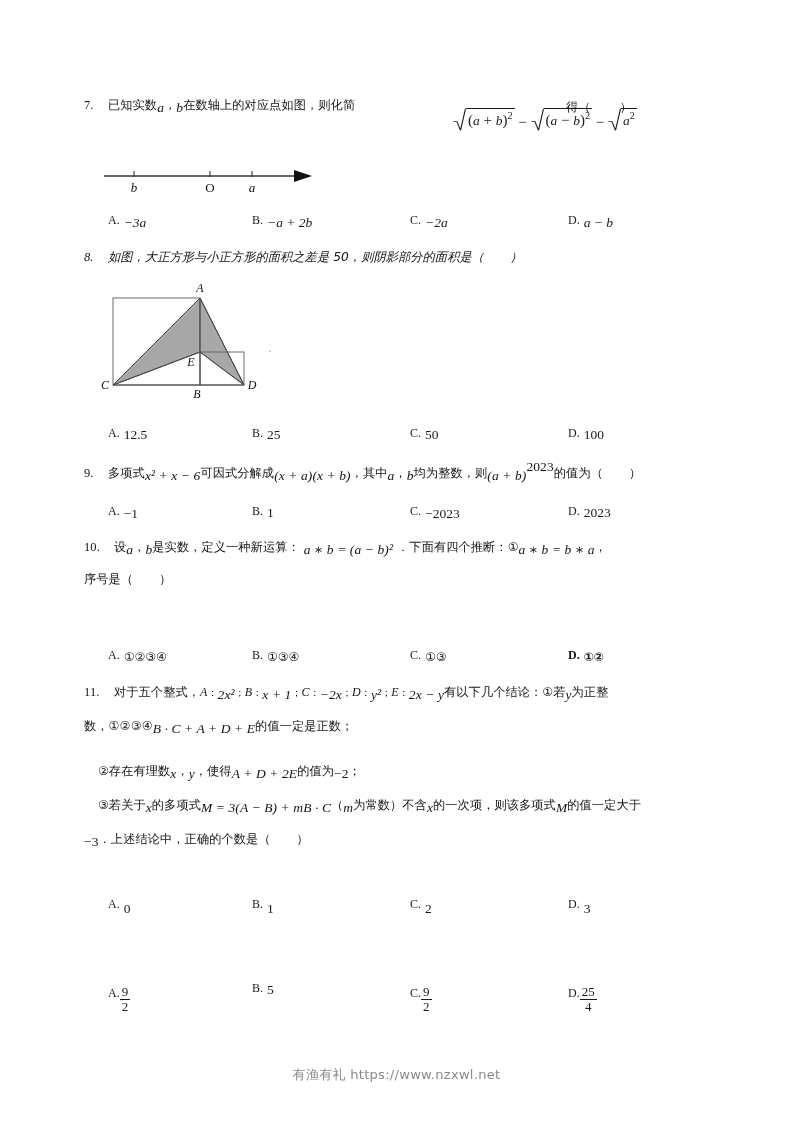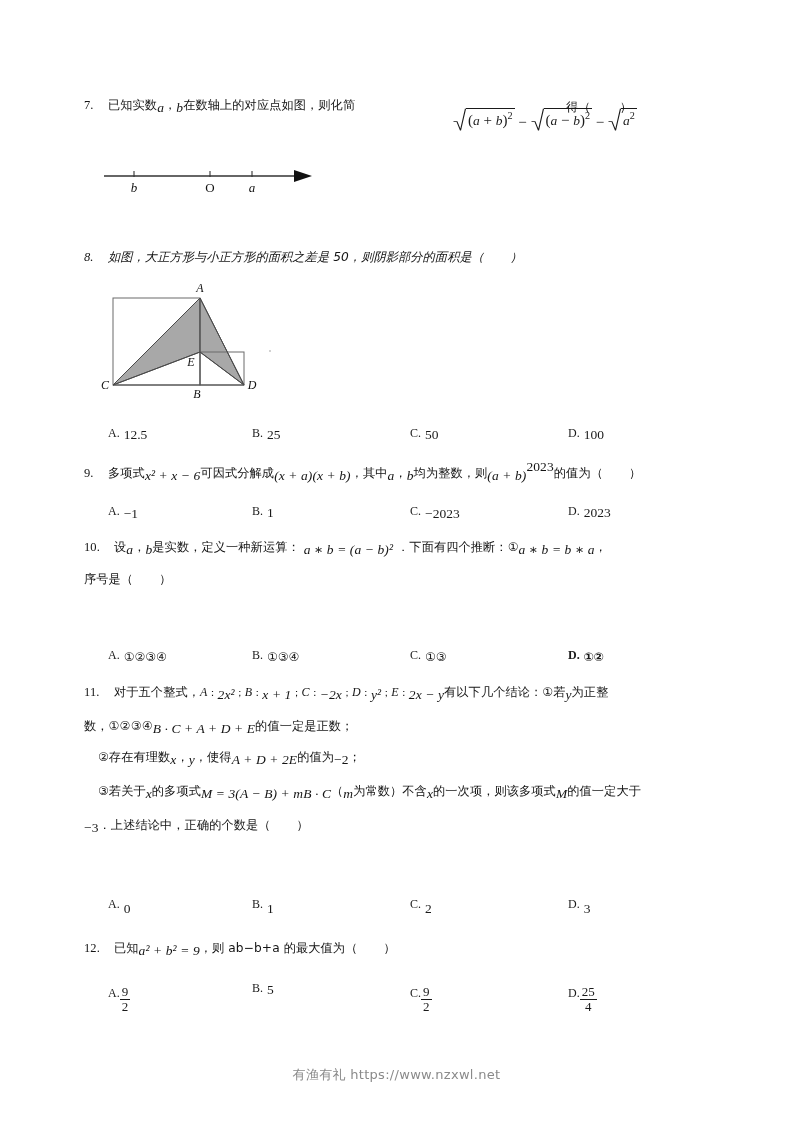--- a/index.html
+++ b/index.html
@@ -177,20 +177,34 @@
     <line x1="4" y1="18" x2="196" y2="18" stroke="#333" stroke-width="1.3"></line>
     <polygon points="194,12 212,18 194,24" fill="#111"></polygon>
     <line x1="34" y1="13" x2="34" y2="19" stroke="#333" stroke-width="1.1"></line>
     <line x1="110" y1="13" x2="110" y2="19" stroke="#333" stroke-width="1.1"></line>
     <line x1="152" y1="13" x2="152" y2="19" stroke="#333" stroke-width="1.1"></line>
     <text x="34" y="34" text-anchor="middle" font-family="Liberation Serif, serif" font-style="italic" font-size="13" fill="#111">b</text>
     <text x="110" y="34" text-anchor="middle" font-family="Liberation Serif, serif" font-size="13" fill="#111">O</text>
     <text x="152" y="34" text-anchor="middle" font-family="Liberation Serif, serif" font-style="italic" font-size="13" fill="#111">a</text>
   </svg>
 
+  <div class="opts" style="left:84px; top:212px;">
+    <div class="opt" style="left:24px;">
+      <span class="lbl">A.</span><span class="mathi val">−3a</span>
+    </div>
+    <div class="opt" style="left:168px;">
+      <span class="lbl">B.</span><span class="mathi val">−a + 2b</span>
+    </div>
+    <div class="opt" style="left:326px;">
+      <span class="lbl">C.</span><span class="mathi val">−2a</span>
+    </div>
+    <div class="opt" style="left:484px;">
+      <span class="lbl">D.</span><span class="mathi val">a − b</span>
+    </div>
+  </div>
 
   <div class="block" style="left:84px; top:248px; width:640px;font-style:italic;">
     <div class="qline">
       <span class="qnum">8.</span><span class="zh">如图，大正方形与小正方形的面积之差是 50，则阴影部分的面积是（</span><span class="zh" style="padding-left:26px;">）</span>
     </div>
   </div>
 
   <svg class="geofig" style="left:100px; top:276px;" width="180" height="124" viewBox="0 0 180 124">
 
     <polygon points="13,109 100,22 100,76" fill="#a8a8a8" stroke="#4a4a4a" stroke-width="1"></polygon>
@@ -281,21 +295,21 @@
     </div>
   </div>
 
   <div class="block" style="left:84px; top:682px; width:660px;">
     <div class="qline">
       <span class="qnum" style="min-width:30px;">11.</span><span class="zh">对于五个整式，</span><span class="mathi" style="font-size:12px;">A</span><span class="zh" style="font-size:10px;">：</span><span class="mathi sub-drop">2x²</span><span class="zh" style="font-size:10px;">；</span><span class="mathi" style="font-size:12px;">B</span><span class="zh" style="font-size:10px;">：</span><span class="mathi sub-drop">x + 1</span><span class="zh" style="font-size:10px;">；</span><span class="mathi" style="font-size:12px;">C</span><span class="zh" style="font-size:10px;">：</span><span class="mathi sub-drop">−2x</span><span class="zh" style="font-size:10px;">；</span><span class="mathi" style="font-size:12px;">D</span><span class="zh" style="font-size:10px;">：</span><span class="mathi sub-drop">y²</span><span class="zh" style="font-size:10px;">；</span><span class="mathi" style="font-size:12px;">E</span><span class="zh" style="font-size:10px;">：</span><span class="mathi sub-drop">2x − y</span><span class="zh">有以下几个结论：</span><span class="circ">①</span><span class="zh">若</span><span class="mathi sub-drop">y</span><span class="zh">为正整</span>
     </div>
     <div class="qline" style="margin-top:13px;">
       <span class="zh">数，①②③④</span><span class="mathi sub-drop">B · C + A + D + E</span><span class="zh">的值一定是正数；</span>
     </div>
-    <div class="qline" style="margin-top:10px; padding-left:14px;">
+    <div class="qline" style="margin-top:24px; padding-left:14px;">
       <span class="circ">②</span><span class="zh">存在有理数</span><span class="mathi sub-drop">x</span><span class="zh">，</span><span class="mathi sub-drop">y</span><span class="zh">，使得</span><span class="mathi sub-drop">A + D + 2E</span><span class="zh">的值为</span><span class="mathn sub-drop">−2</span><span class="zh">；</span>
     </div>
     <div class="qline" style="margin-top:13px; padding-left:14px;">
       <span class="circ">③</span><span class="zh">若关于</span><span class="mathi sub-drop">x</span><span class="zh">的多项式</span><span class="mathi sub-drop">M = 3(A − B) + mB · C</span><span class="zh">（</span><span class="mathi sub-drop">m</span><span class="zh">为常数）不含</span><span class="mathi sub-drop">x</span><span class="zh">的一次项，则该多项式</span><span class="mathi sub-drop">M</span><span class="zh">的值一定大于</span>
     </div>
     <div class="qline" style="margin-top:13px;">
       <span class="mathn sub-drop">−3</span><span class="zh">．上述结论中，正确的个数是（</span><span class="zh" style="padding-left:26px;">）</span>
     </div>
   </div>
 
@@ -307,25 +321,20 @@
       <span class="lbl">B.</span><span class="mathn val" style="top:5px;">1</span>
     </div>
     <div class="opt" style="left:326px;">
       <span class="lbl">C.</span><span class="mathn val" style="top:5px;">2</span>
     </div>
     <div class="opt" style="left:484px;">
       <span class="lbl">D.</span><span class="mathn val" style="top:5px;">3</span>
     </div>
   </div>
 
-  <div class="block" style="left:84px; top:938px; width:660px;">
-    <div class="qline">
-      <span class="qnum" style="min-width:30px;">12.</span><span class="zh">已知</span><span class="mathi sub-drop">a² + b² = 9</span><span class="zh">，则 ab−b+a 的最大值为（</span><span class="zh" style="padding-left:26px;">）</span>
-    </div>
-  </div>
 
   <div class="opts" style="left:84px; top:980px; height:44px;">
     <div class="opt" style="left:24px;">
       <span class="lbl">A.</span><span class="frac"><span class="num">9</span><span class="den">2</span></span>
     </div>
     <div class="opt" style="left:168px;">
       <span class="lbl">B.</span><span class="mathn val plain">5</span>
     </div>
     <div class="opt" style="left:326px;">
       <span class="lbl">C.</span><span class="frac"><span class="num">9</span><span class="den">2</span></span>

